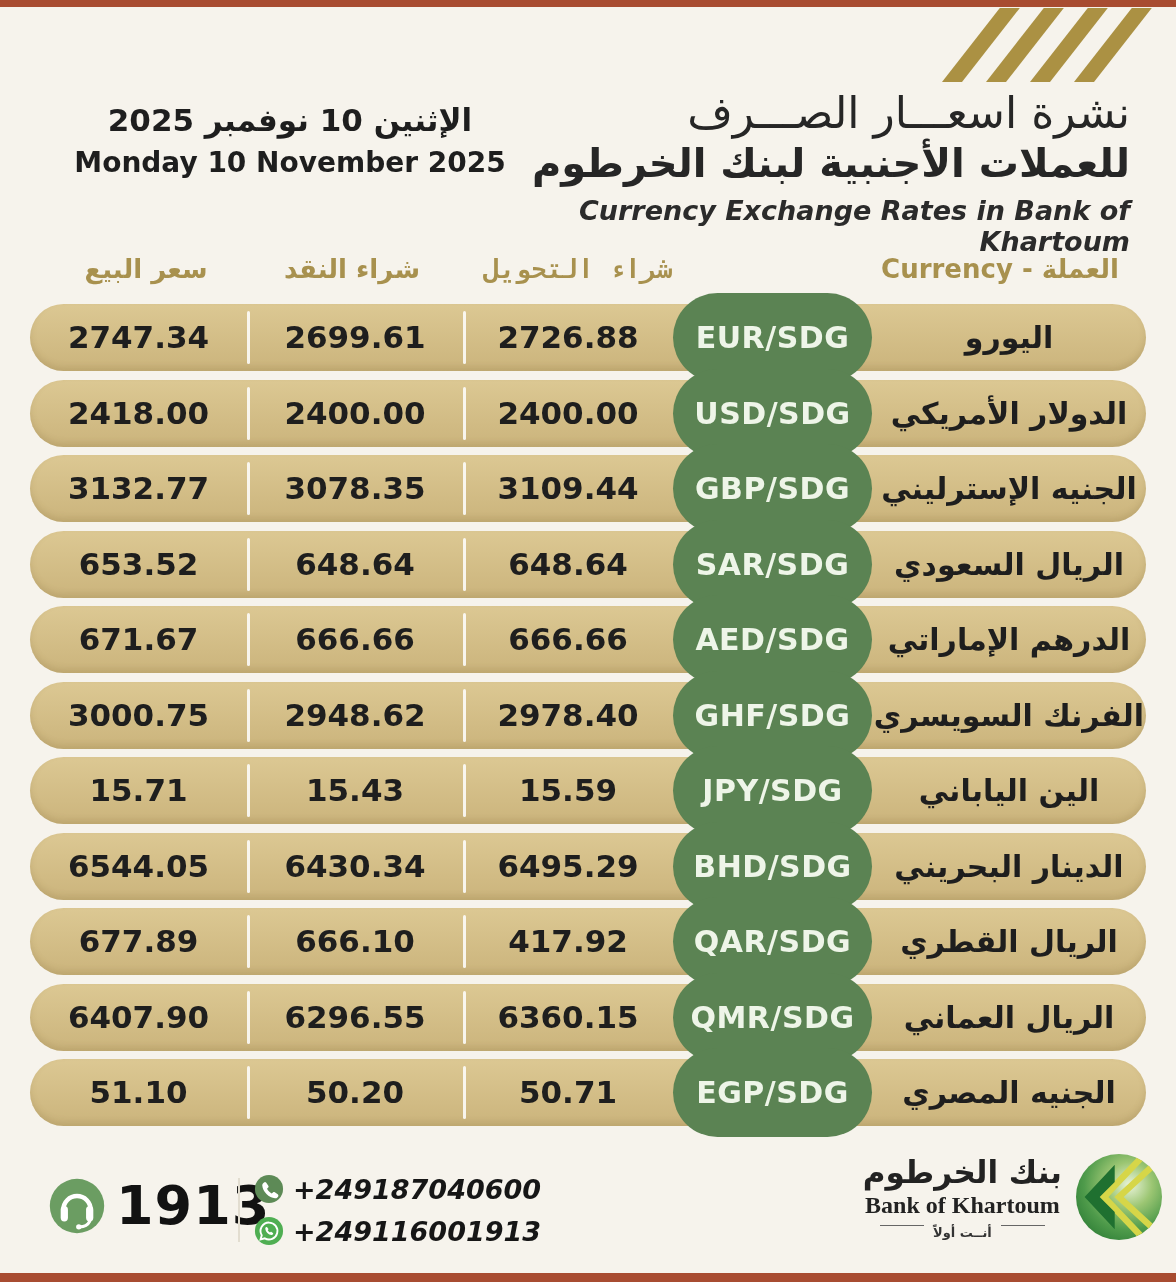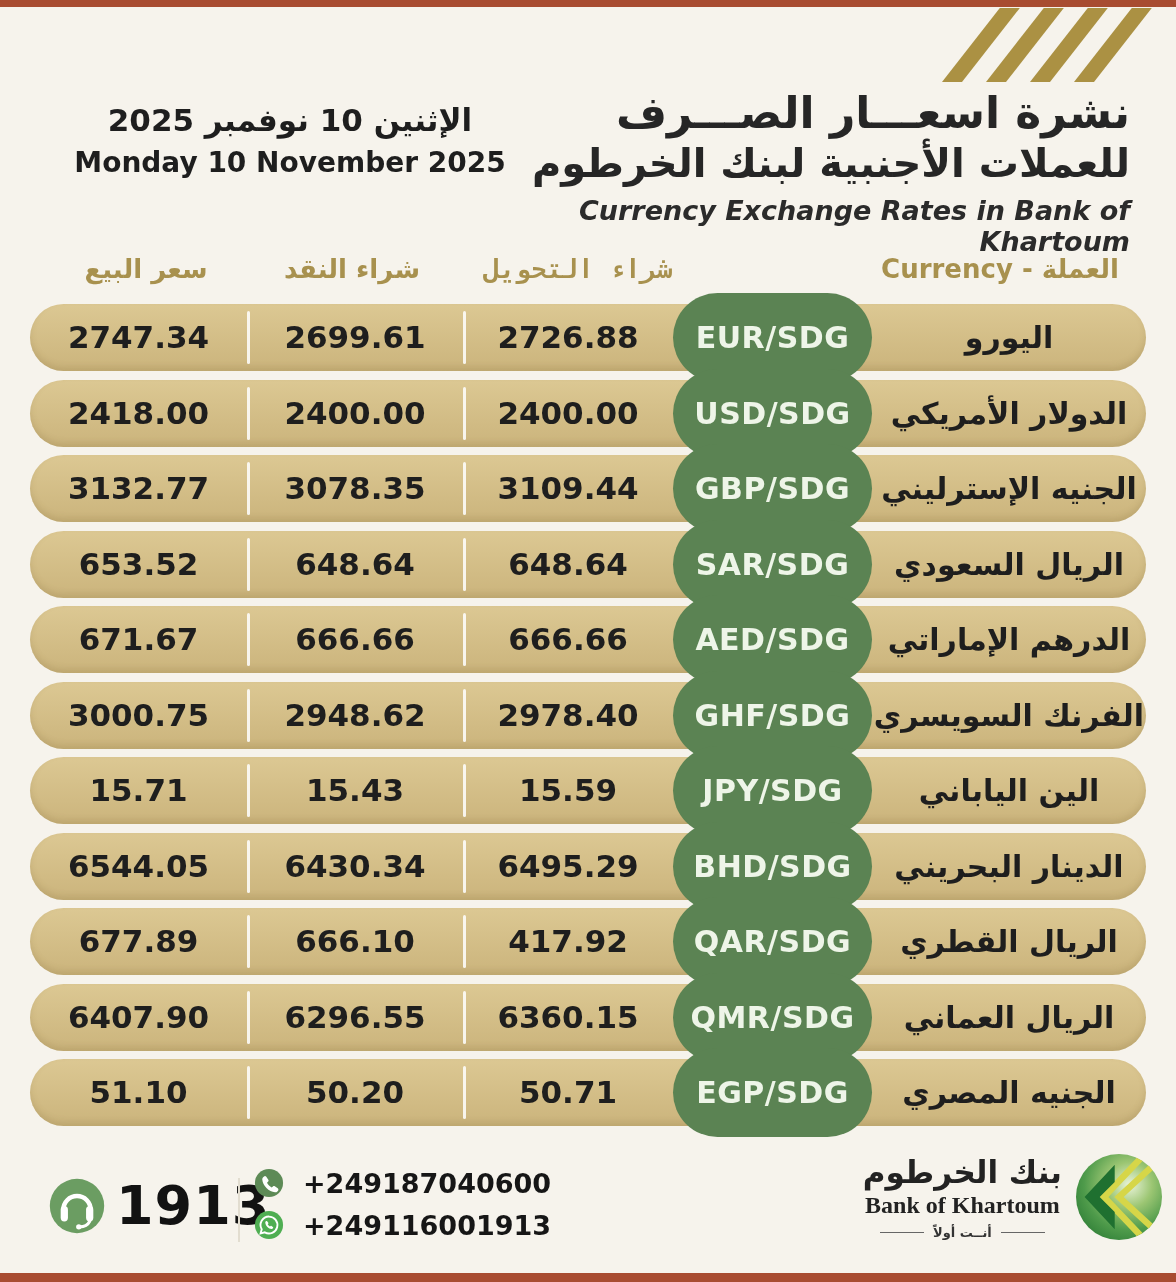--- a/index.html
+++ b/index.html
@@ -26,21 +26,21 @@
 
   .stripes{position:absolute;top:8px;left:942px;height:74px;display:flex;gap:24px;
            transform:skewX(-38deg);transform-origin:bottom left;}
   .stripes .stripe{width:20px;height:74px;background:var(--gold-stripe);}
 
   .date-block{position:absolute;left:70px;top:102px;width:440px;text-align:center;color:var(--ink);}
   .date-ar{direction:rtl;font-size:31px;font-weight:bold;}
   .date-en{font-size:28px;font-weight:bold;margin-top:8px;}
 
   .title-block{position:absolute;right:46px;top:88px;width:640px;direction:rtl;text-align:right;color:#262626;}
-  .title-ar-1{font-size:44px;font-weight:bold;line-height:1.15;}
+  .title-ar-1{font-size:44px;font-weight:normal;line-height:1.15;}
   .title-ar-2{font-size:40px;font-weight:bold;line-height:1.2;}
   .title-en{direction:ltr;font-size:27px;font-weight:bold;margin-top:8px;color:#2b2b2b;font-style:italic;}
 
   .col-headers span{position:absolute;top:254px;direction:rtl;color:var(--gold-text);
                     font-size:26px;font-weight:bold;text-align:center;white-space:nowrap;}
   .h-sell{left:40px;width:212px;}
   .h-cash{left:246px;width:212px;}
   .h-transfer{left:472px;width:212px;font-family:Liberation Mono, monospace;}
   .h-currency{left:878px;width:244px;}
 
@@ -60,29 +60,29 @@
   .pill{position:absolute;left:643px;top:-11px;width:199px;height:89px;border-radius:45px;
         background:var(--pill-green);color:var(--pill-text);display:flex;align-items:center;
         justify-content:center;font-size:30px;font-weight:bold;letter-spacing:.5px;}
   .cell.name{left:842px;width:274px;direction:rtl;font-size:30px;}
 
   .footer{position:absolute;left:0;right:0;top:1156px;height:112px;}
   .hotline{position:absolute;left:48px;top:18px;display:flex;align-items:center;gap:10px;}
   .hotline-number{font-size:54px;font-weight:bold;color:#121212;letter-spacing:1px;}
   .contact-sep{position:absolute;left:238px;top:22px;width:2px;height:64px;background:#e2ddd0;}
   .contacts{position:absolute;left:254px;top:12px;}
-  .contact-row{display:flex;align-items:flex-start;gap:19px;height:42px;}
+  .contact-row{display:flex;align-items:center;gap:9px;height:42px;font-style:italic;}
   .contact-number{font-size:27px;font-weight:bold;color:#161616;}
 
   .bank{position:absolute;right:14px;top:-2px;display:flex;align-items:center;gap:14px;}
   .bank-text{text-align:center;direction:rtl;color:#222;}
   .bank-ar{font-size:31px;font-weight:bold;font-family:"DejaVu Sans",sans-serif;}
   .bank-en{direction:ltr;font-family:"Liberation Serif","DejaVu Serif",serif;font-weight:bold;
            font-size:24px;margin-top:2px;}
-  .bank-slogan{display:flex;align-items:center;justify-content:center;gap:9px;margin-top:6px;}
+  .bank-slogan{display:flex;align-items:flex-start;justify-content:center;gap:9px;margin-top:6px;}
   .bank-slogan .txt{font-size:13px;font-weight:bold;color:#333;}
   .bank-slogan .dash{width:44px;height:1px;background:#666;}
 
   svg{display:block;}
 </style>
 </head>
 <body>
 
 <div class="page">
 

